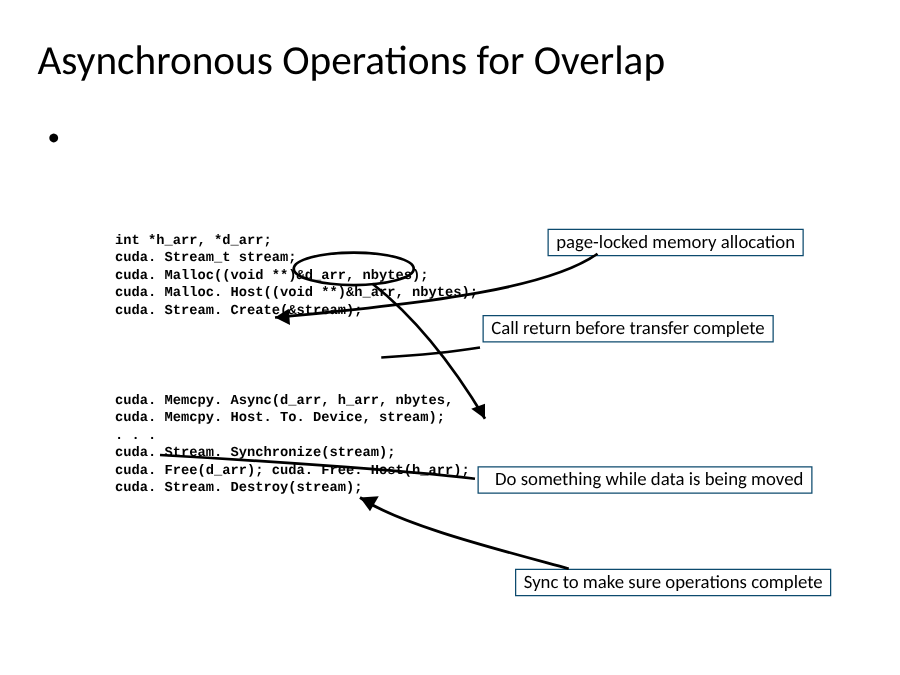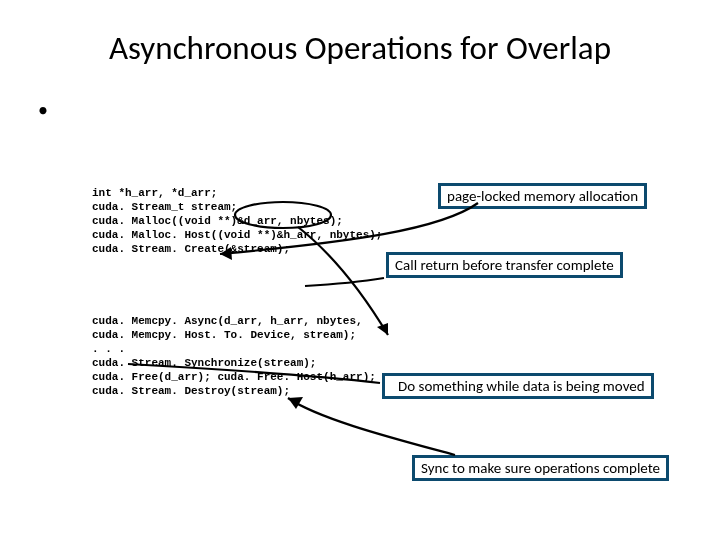--- a/index.html
+++ b/index.html
@@ -7,21 +7,20 @@
     width: 720px;
     height: 540px;
     background: #ffffff;
     font-family: Calibri, Arial, sans-serif;
     color: #000;
     position: relative;
     overflow: hidden;
   }
   .title {
     font-size: 33px;
-    text-align: center;
     padding: 28px 30px 0 30px;
     font-weight: 400;
   }
   .bullet-row {
     display: flex;
     align-items: baseline;
     padding: 30px 0 0 38px;
     font-size: 26px;
   }
   .bullet-dot {
@@ -44,21 +43,21 @@
     line-height: 1.28;
     white-space: pre;
     position: absolute;
     left: 92px;
   }
   .code1 { top: 186px; }
   .code2 { top: 314px; }
   .callout {
     position: absolute;
     background: #fff;
-    border: 3px solid #0c4a6e;
+    border: 1px solid #0c4a6e;
     font-family: Calibri, Arial, sans-serif;
     font-size: 15px;
     font-weight: 400;
     padding: 1px 6px;
     white-space: nowrap;
   }
   .callout.c1 { left: 438px; top: 183px; }
   .callout.c2 { left: 386px; top: 252px; }
   .callout.c3 { left: 382px; top: 373px; padding-left: 13px; }
   .callout.c4 { left: 412px; top: 455px; text-align: right; }

